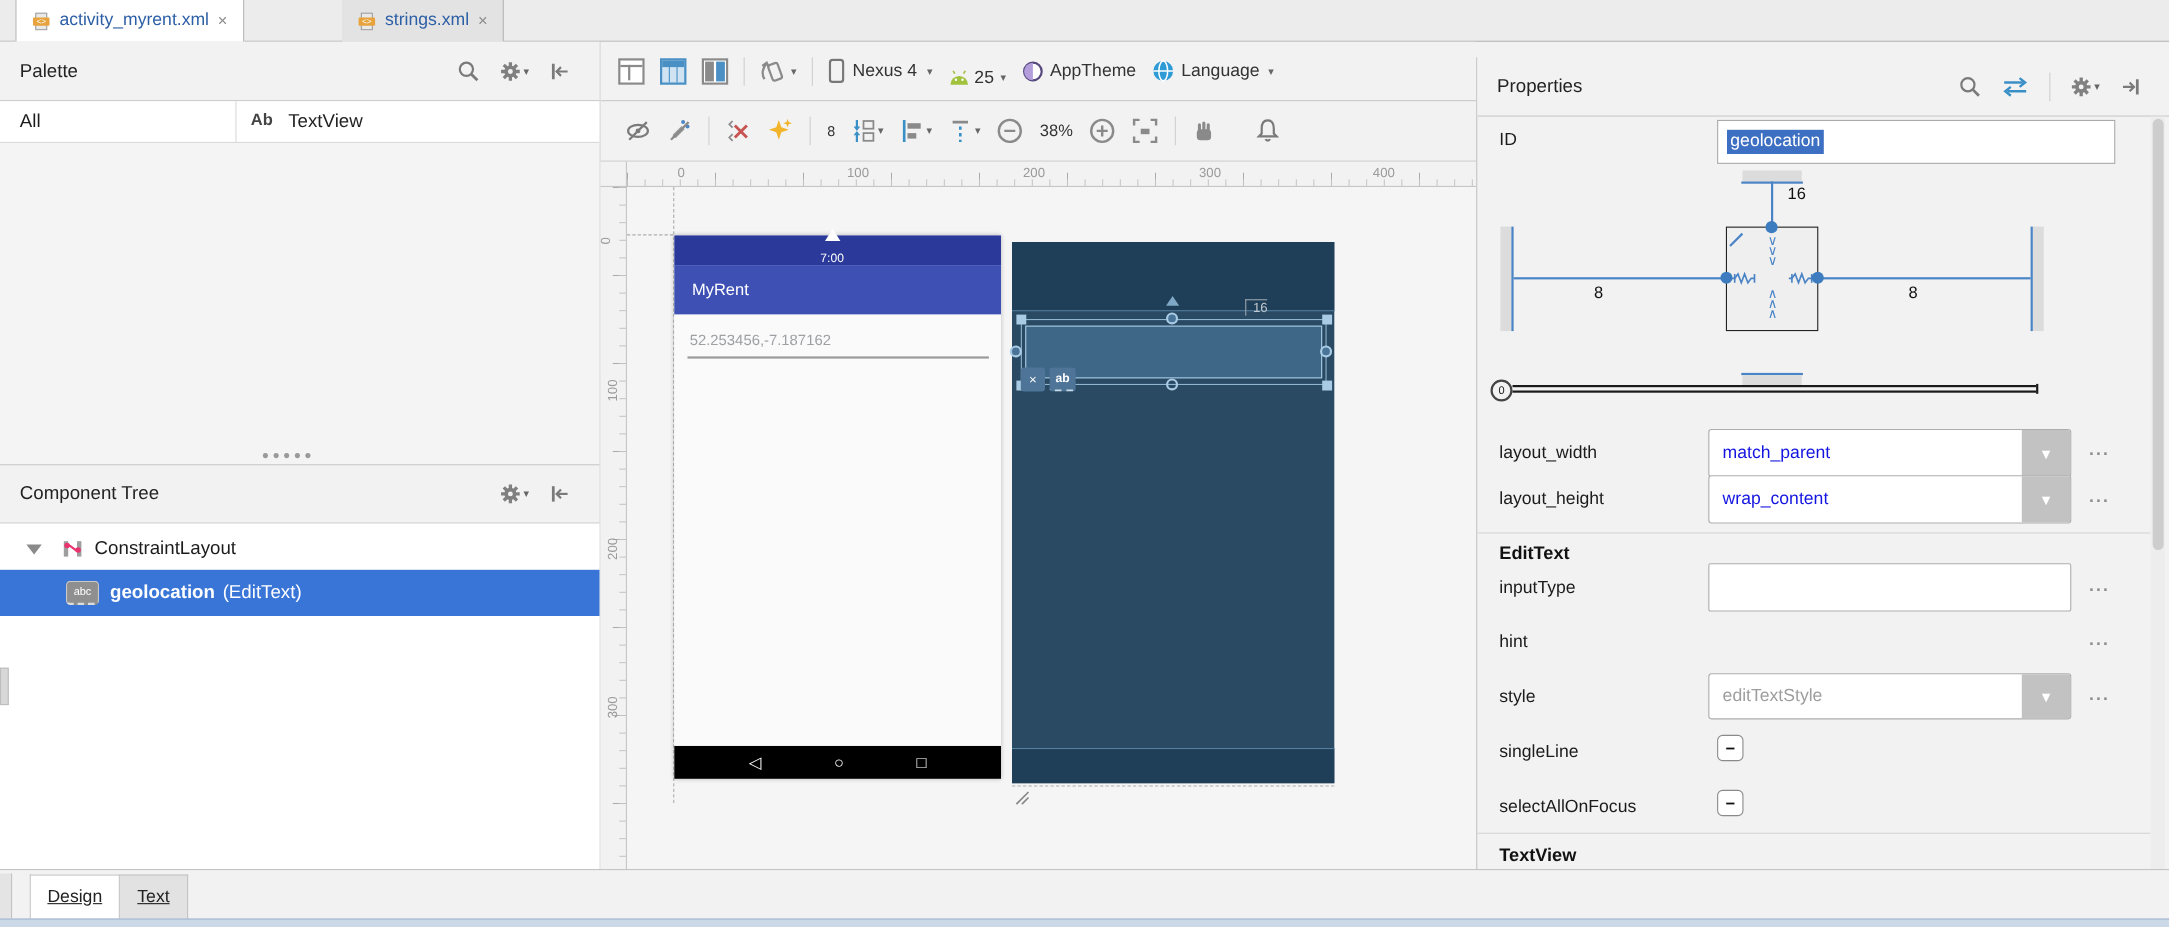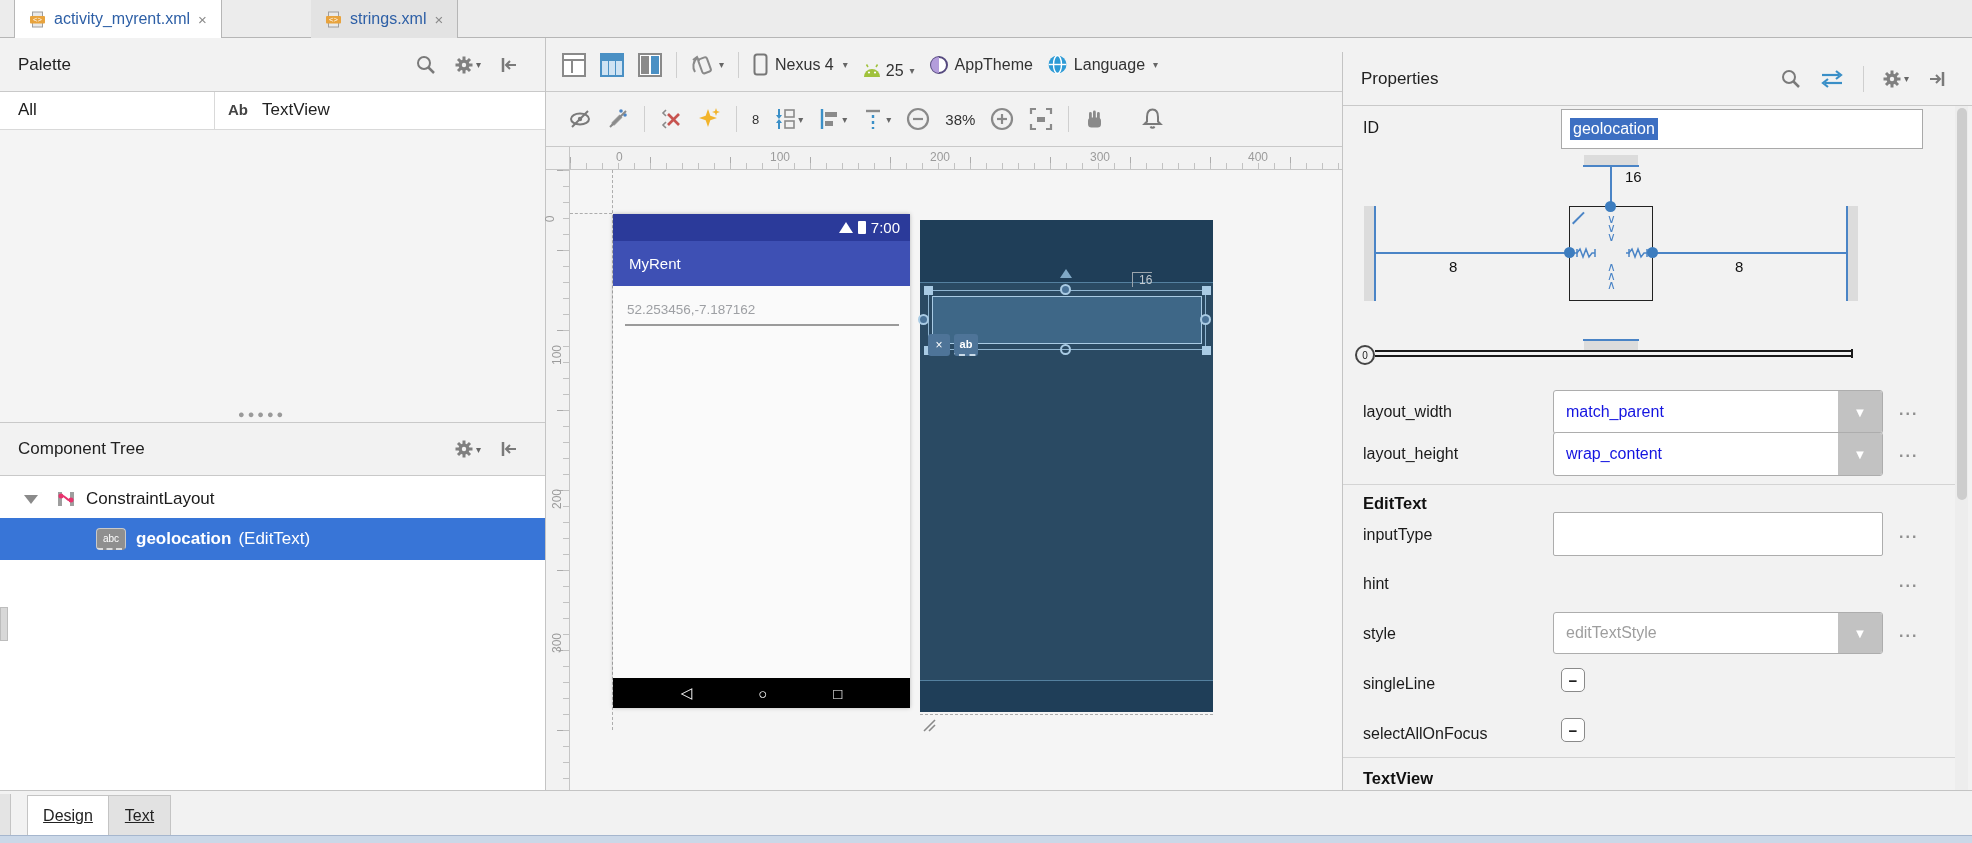--- a/index.html
+++ b/index.html
@@ -30,21 +30,21 @@
   #palette-listhead .vdiv { position:absolute; left:214px; top:0; width:1px; height:38px; background:#D9D9D9; }
   #palette-listhead .ab { position:absolute; left:228px; top:9px; font-size:15px; font-weight:bold; color:#444; }
   #palette-listhead .tv { position:absolute; left:262px; top:8px; color:#222; }
   #palette-body { position:absolute; left:0; top:92px; width:545px; height:292px; background:#F4F4F4; }
   #splitter-dots { position:absolute; left:238px; top:370px; color:#9A9A9A; font-size:11px; letter-spacing:3px; }
   #ct-header { position:absolute; left:0; top:384px; width:545px; height:54px; border-top:1px solid #C9C9C9; }
   #tree { position:absolute; left:0; top:438px; width:545px; height:314px; background:#FFFFFF;text-decoration:underline; }
   .tree-row1 { position:absolute; left:0; top:4px; width:545px; height:38px; display:flex; align-items:center; font-size:17px; }
   .tw { width:0; height:0; border-left:7px solid transparent; border-right:7px solid transparent; border-top:9px solid #8A8A8A; margin-left:24px; }
   .tree-row2 { position:absolute; left:0; top:42px; width:545px; height:42px; background:#3875D7; display:flex; align-items:center; color:#fff; font-size:17px; }
-  .abc-badge { width:30px; height:22px; background:#8F8F8F; border:1px solid #C9C9C9; border-radius:4px; color:#fff; font-size:10px; display:flex; align-items:center; justify-content:center; margin-left:96px; border-bottom:2px dashed #DDD; }
+  .abc-badge { width:30px; height:22px; background:#8F8F8F; border:1px solid #C9C9C9; border-radius:4px; color:#fff; font-size:10px; display:flex; align-items:center; justify-content:center; margin-left:60px; border-bottom:2px dashed #DDD; }
 
   
   #bottombar { left:0; top:790px; width:1972px; height:45px; background:#F2F2F2; border-top:1px solid #C4C4C4; }
   .btab { position:absolute; top:4px; height:41px; display:flex; align-items:center; justify-content:center; font-size:16px; color:#222;text-decoration:underline; }
   #tab-design { left:27px; width:82px; background:#fff; border:1px solid #C4C4C4; border-bottom:none; }
   #tab-text { left:109px; width:62px; background:#E2E2E2; border-right:1px solid #C4C4C4; border-top:1px solid #C4C4C4; }
   #statusstrip { left:0; top:835px; width:1972px; height:8px; background:#CBD8E8; border-top:1px solid #A5B6CE; }
   #left-stub-a { left:0; top:607px; width:8px; height:34px; background:#D8D8D8; border:1px solid #BDBDBD; }
   #left-stub-b { left:0; top:794px; width:11px; height:41px; background:#E4E4E4; border-right:1px solid #C4C4C4; }
 
@@ -70,21 +70,21 @@
   #ruler-left { position:absolute; left:0; top:132px; width:24px; height:620px; background:#F2F2F2; border-right:1px solid #C6C6C6;
     background-image:linear-gradient(to bottom,#C2C2C2 0 1px,transparent 1px),linear-gradient(to bottom,#ABABAB 0 1px,transparent 1px);
     background-size:6px 16px,12px 80px; background-repeat:repeat-y; background-position:right top; }
   .rl-num { position:absolute; left:1px; font-size:12px; color:#9B9B9B; transform:rotate(-90deg); }
   #canvas { position:absolute; left:24px; top:132px; width:772px; height:620px; background:#F5F5F5; overflow:hidden; }
   .dash-v { position:absolute; border-left:1px dashed #ADADAD; }
   .dash-h { position:absolute; border-top:1px dashed #ADADAD; }
 
   
   #device { position:absolute; left:43px; top:44px; width:297px; height:494px; background:#FAFAFA; box-shadow:0 0 4px rgba(0,0,0,.25); }
-  #d-status { height:27px; background:#2B3A9A; display:flex; align-items:center; justify-content:flex-end; gap:5px; padding-right:10px; color:#fff; font-size:15px; }
+  #d-status { height:27px; background:#2B3A9A; display:flex; align-items:center; justify-content:flex-end; gap:5px; padding-right:10px; color:#fff; font-size:11px;flex-direction:column; }
   .wifi { width:0; height:0; border-left:7px solid transparent; border-right:7px solid transparent; border-bottom:11px solid #fff; }
   .batt { width:8px; height:13px; background:#fff; border-radius:1px; }
   #d-action { height:45px; background:#3E50B4; display:flex; align-items:center; padding-left:16px; color:#fff; font-size:15px; font-weight:500; }
   #d-content { height:392px; position:relative; background:#FAFAFA; }
   #d-edittext { position:absolute; left:12px; top:10px; width:274px; height:30px; border-bottom:2px solid #9A9A9A; font-size:13.5px; color:#9EA0A4; padding:6px 2px 0 2px; }
   #d-nav { height:30px; background:#000; display:flex; align-items:center; justify-content:center; gap:66px; color:#fff; font-size:15px; }
 
   
   #blueprint { position:absolute; left:350px; top:50px; width:293px; height:492px; background:#2A4A63; }
   #bp-top { position:absolute; left:0; top:0; width:100%; height:63px; background:#1F3E58; border-bottom:1px solid #54809F; }

